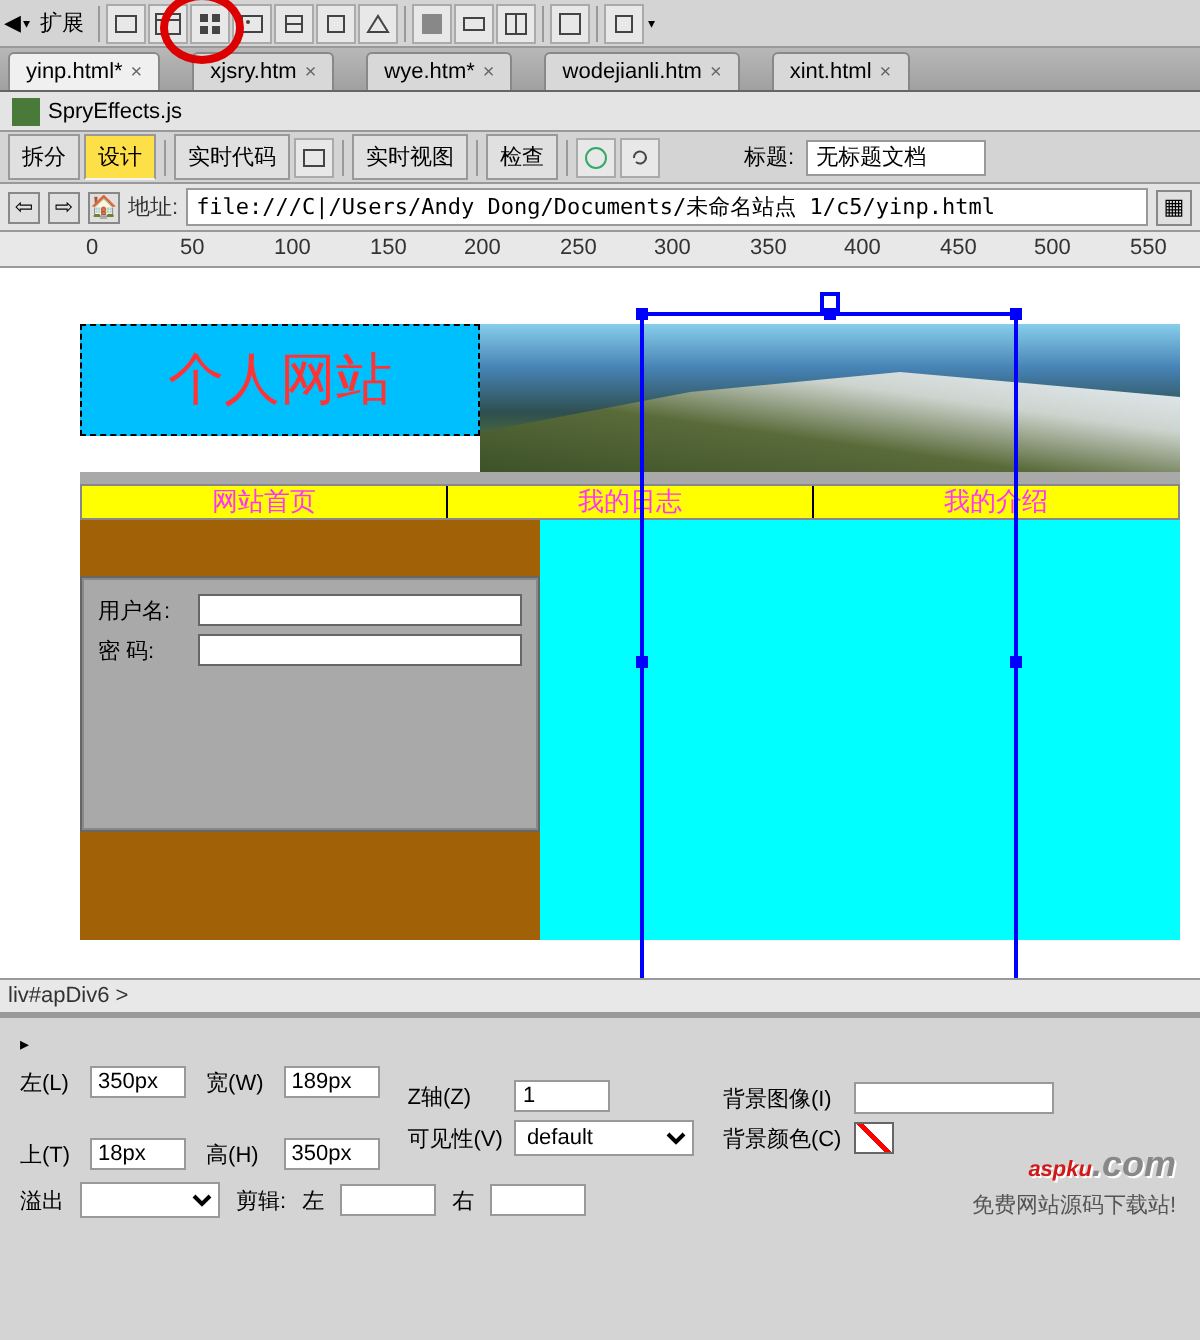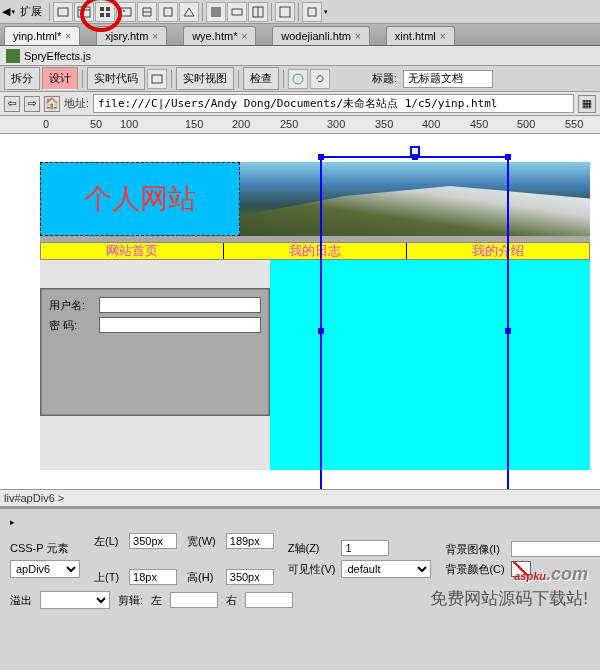--- a/index.html
+++ b/index.html
@@ -17,45 +17,45 @@
 .tabs-bar { background: linear-gradient(#b8b8b8, #a0a0a0); height: 22px; display: flex; align-items: flex-end; padding-left: 4px; border-bottom: 1px solid #666; }
 .tab { background: #d8d8d8; border: 1px solid #888; border-bottom: none; padding: 3px 8px; margin-right: 16px; cursor: pointer; display: flex; align-items: center; gap: 4px; border-radius: 3px 3px 0 0; }
 .tab.active { background: #f0f0f0; }
 .tab-close { font-size: 10px; color: #666; cursor: pointer; }
 
 .spry-bar { background: #e4e4e4; height: 20px; display: flex; align-items: center; padding: 0 6px; border-bottom: 1px solid #999; }
 .spry-icon { width: 14px; height: 14px; background: #4a7a3a; margin-right: 4px; }
 
 .view-bar { background: #d4d4d4; height: 26px; display: flex; align-items: center; padding: 0 4px; gap: 2px; border-bottom: 1px solid #999; }
 .view-btn { border: 1px solid #999; background: #e0e0e0; padding: 3px 6px; cursor: pointer; }
-.view-btn.active { background: #fca5a5; border-bottom-color: #f4f4f4; }
+.view-btn.active { background: #fde047; border-bottom-color: #f4f4f4; }
 .title-label { margin-left: 40px; }
 .title-input { border: 1px solid #999; background: #fff; padding: 2px 4px; width: 90px; margin-left: 4px; }
 
 .addr-bar { background: #e4e4e4; height: 24px; display: flex; align-items: center; padding: 0 4px; gap: 4px; border-bottom: 1px solid #999; }
 .addr-icon { width: 16px; height: 16px; border: 1px solid #888; background: #e0e0e0; display: inline-flex; align-items: center; justify-content: center; cursor: pointer; }
 .addr-label { color: #333; }
 .addr-input { flex: 1; border: 1px solid #999; background: #fff; padding: 2px 4px; font-family: monospace; }
 .addr-go { width: 18px; height: 18px; border: 1px solid #888; background: #e0e0e0; cursor: pointer; display: inline-flex; align-items: center; justify-content: center; }
 
 .ruler { background: #e8e8e8; height: 18px; border-bottom: 1px solid #999; position: relative; font-size: 9px; color: #333; overflow: hidden; }
 .ruler span { position: absolute; top: 2px; }
 
 .canvas { position: relative; background: #fff; height: 355px; overflow: hidden; }
 .canvas-inner { position: absolute; left: 40px; top: 28px; width: 570px; }
 .header-block { display: flex; }
-.logo-box { width: 200px; height: 74px; background: #00bfff; border: 1px dashed #000; display: flex; align-items: center; justify-content: center; }
+.logo-box { width: 200px; height: 56px; background: #00bfff; border: 1px dashed #000; display: flex; align-items: center; justify-content: center; }
 .logo-text { color: #ff3333; font-size: 28px; font-family: KaiTi, SimSun; }
 .banner-box { width: 350px; height: 74px; background: linear-gradient(to bottom, #87ceeb 0%, #4682b4 30%, #2f4f4f 60%, #6b8e23 100%); position: relative; overflow: hidden; }
 .mountain { position: absolute; bottom: 0; width: 100%; height: 50px; background: linear-gradient(to top right, #3d5229 0%, #5a6b3a 40%, #cdd4cf 70%, #e8f0f8 100%); clip-path: polygon(0 100%, 0 60%, 30% 20%, 60% 0%, 100% 25%, 100% 100%); }
 .nav-bar { display: flex; width: 550px; height: 18px; background: #ffff00; border: 1px solid #888; }
 .nav-item { flex: 1; text-align: center; border-right: 1px solid #000; color: #ff33ff; font-size: 13px; line-height: 16px; }
 .nav-item:last-child { border-right: none; }
 .content-row { display: flex; width: 550px; }
-.left-col { width: 230px; background: #e5e5e5; }
+.left-col { width: 230px; background: #a16207; }
 .form-box { border: 1px solid #666; background: #a9a9a9; padding: 8px; margin-top: 28px; box-shadow: inset 0 0 0 1px #888; }
 .form-row { display: flex; align-items: center; margin-bottom: 4px; }
 .form-label { width: 50px; color: #000; }
 .form-input { flex: 1; border: 1px solid #666; background: #fff; height: 16px; }
 .right-col { width: 320px; height: 210px; background: #00ffff; }
 
 .sel-rect { position: absolute; left: 320px; top: 22px; width: 189px; height: 350px; border: 2px solid #0000ff; pointer-events: none; }
 .sel-handle { position: absolute; width: 6px; height: 6px; background: #0000ff; }
 .sel-handle.tl { top: -4px; left: -4px; }
 .sel-handle.tr { top: -4px; right: -4px; }
@@ -74,21 +74,21 @@
 .props-input { border: 1px solid #999; background: #fff; padding: 1px 3px; width: 48px; }
 .props-input.wide { width: 100px; }
 .props-select { border: 1px solid #999; background: #fff; padding: 1px; width: 70px; }
 .props-select.wide { width: 90px; }
 .props-swatch { width: 20px; height: 16px; border: 1px solid #666; background: #fff linear-gradient(45deg, transparent 45%, #f00 45%, #f00 55%, transparent 55%); display: inline-block; cursor: pointer; }
 .props-row2 { display: flex; align-items: center; gap: 8px; margin-top: 6px; }
 
 .watermark { position: absolute; bottom: 60px; right: 12px; text-align: right; z-index: 50; }
 .wm-main { font-size: 26px; font-weight: bold; font-style: italic; color: #d31818; text-shadow: 1px 1px 0 #fff; }
 .wm-main .com { color: #888; font-size: 18px; }
-.wm-sub { font-size: 17px; color: #555; margin-left: 24px; }
+.wm-sub { font-size: 11px; color: #555; margin-left: 24px; }
 </style>
 </head>
 <body>
 
 <div class="toolbar">
   <span class="tb-dropdown">◀ <span class="arrow">▾</span></span>
   <span class="menu-label">扩展</span>
   <span class="tb-sep"></span>
   <span class="tb-btn">
       <svg viewBox="0 0 14 14">
@@ -228,21 +228,21 @@
   <span class="addr-icon">⇨</span>
   <span class="addr-icon">🏠</span>
   <span class="addr-label">地址:</span>
   <input class="addr-input" value="file:///C|/Users/Andy Dong/Documents/未命名站点 1/c5/yinp.html" style="">
   <span class="addr-go">▦</span>
 </div>
 
 <div class="ruler">
   <span style="left:43px">0</span>
   <span style="left:90px">50</span>
-  <span style="left:120px">100</span>
+  <span style="left:137px">100</span>
   <span style="left:185px">150</span>
   <span style="left:232px">200</span>
   <span style="left:280px">250</span>
   <span style="left:327px">300</span>
   <span style="left:375px">350</span>
   <span style="left:422px">400</span>
   <span style="left:470px">450</span>
   <span style="left:517px">500</span>
   <span style="left:565px">550</span>
 </div>
@@ -294,24 +294,20 @@
 
 <div class="tag-bar">
   <span>liv#apDiv6 &gt;</span>
 </div>
 
 <div class="props">
   <div class="props-title-bar">
     <span class="props-arrow">▸</span>
   </div>
   <div style="display:flex;gap:14px;align-items:center;margin-top:4px">
-    <div style="display:flex;flex-direction:column;gap:4px">
-      <span class="props-label">CSS-P 元素</span>
-      <select class="props-select"><option>apDiv6</option></select>
-    </div>
     <div style="display:grid;grid-template-columns:auto auto auto auto;gap:20px 10px;align-items:center">
       <span class="props-label">左(L)</span>
       <input class="props-input" value="350px" style="">
       <span class="props-label">宽(W)</span>
       <input class="props-input" value="189px" style="">
       <span class="props-label">上(T)</span>
       <input class="props-input" value="18px" style="">
       <span class="props-label">高(H)</span>
       <input class="props-input" value="350px" style="">
     </div>

